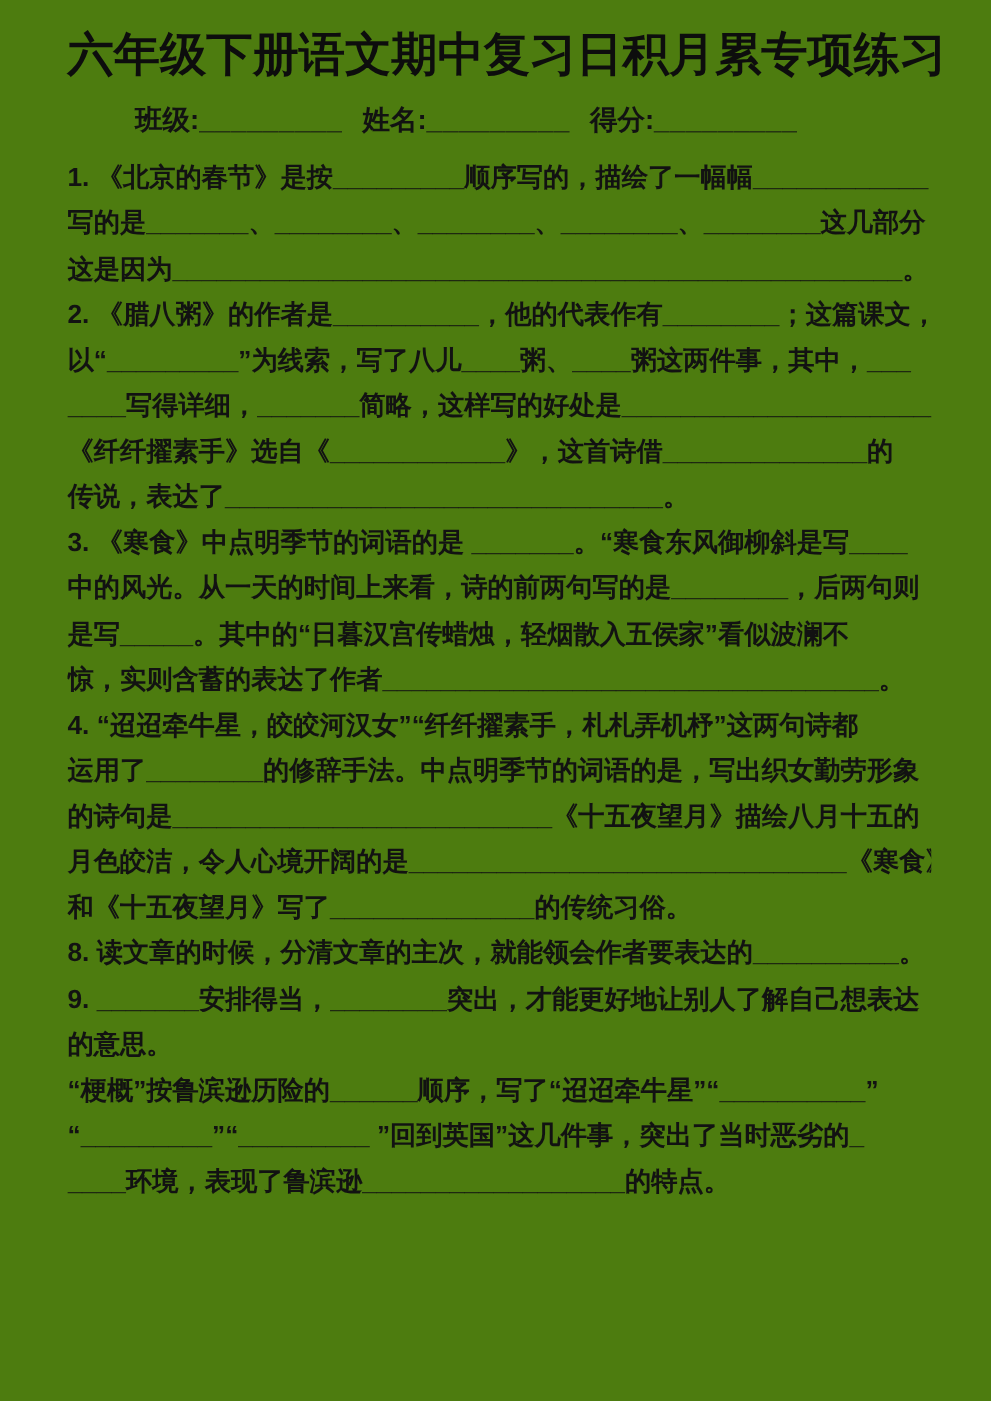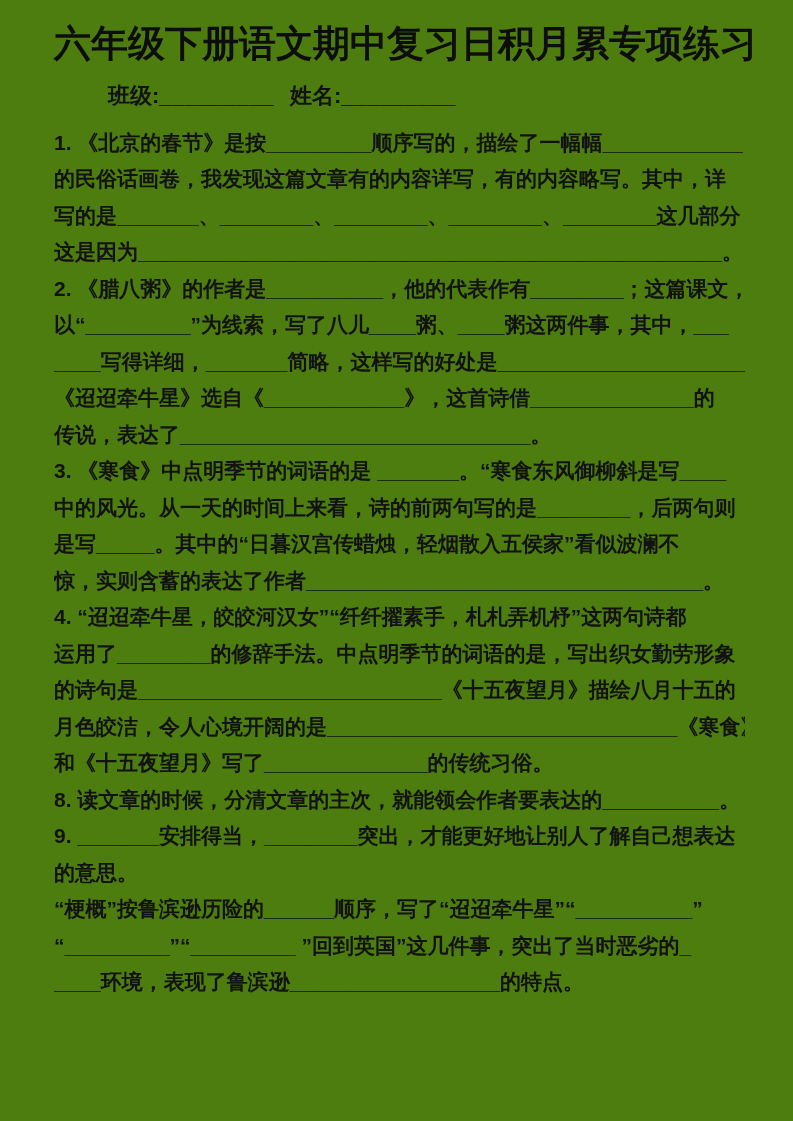--- a/index.html
+++ b/index.html
@@ -54,36 +54,36 @@
 </head>
 <body>
 
 <div class="page">
 
   <h1 class="title">六年级下册语文期中复习日积月累专项练习</h1>
 
   <div class="header-row">
     <div class="hfield"><span>班级:</span><span class="blank">_________</span></div>
     <div class="hfield"><span>姓名:</span><span class="blank">_________</span></div>
+    <div class="hfield"><span>得分:</span><span class="blank">_________</span></div>
   </div>
 
   <div class="questions">
 
     <div class="question">
       <div class="line">1. 《北京的春节》是按_________顺序写的，描绘了一幅幅____________</div>
-      <div class="line">的民俗话画卷，我发现这篇文章有的内容详写，有的内容略写。其中，详</div>
       <div class="line">写的是_______、________、________、________、________这几部分，</div>
       <div class="line">这是因为__________________________________________________。</div>
     </div>
 
     <div class="question">
       <div class="line">2. 《腊八粥》的作者是__________，他的代表作有________；这篇课文，</div>
       <div class="line">以“_________”为线索，写了八儿____粥、____粥这两件事，其中，___</div>
       <div class="line">____写得详细，_______简略，这样写的好处是________________________</div>
-      <div class="line">《迢迢牵牛星》选自《____________》，这首诗借______________的</div>
+      <div class="line">《纤纤擢素手》选自《____________》，这首诗借______________的</div>
       <div class="line">传说，表达了______________________________。</div>
     </div>
 
     <div class="question">
       <div class="line">3. 《寒食》中点明季节的词语的是 _______。“寒食东风御柳斜是写____</div>
       <div class="line">中的风光。从一天的时间上来看，诗的前两句写的是________，后两句则</div>
       <div class="line">是写_____。其中的“日暮汉宫传蜡烛，轻烟散入五侯家”看似波澜不</div>
       <div class="line">惊，实则含蓄的表达了作者__________________________________。</div>
     </div>
 

